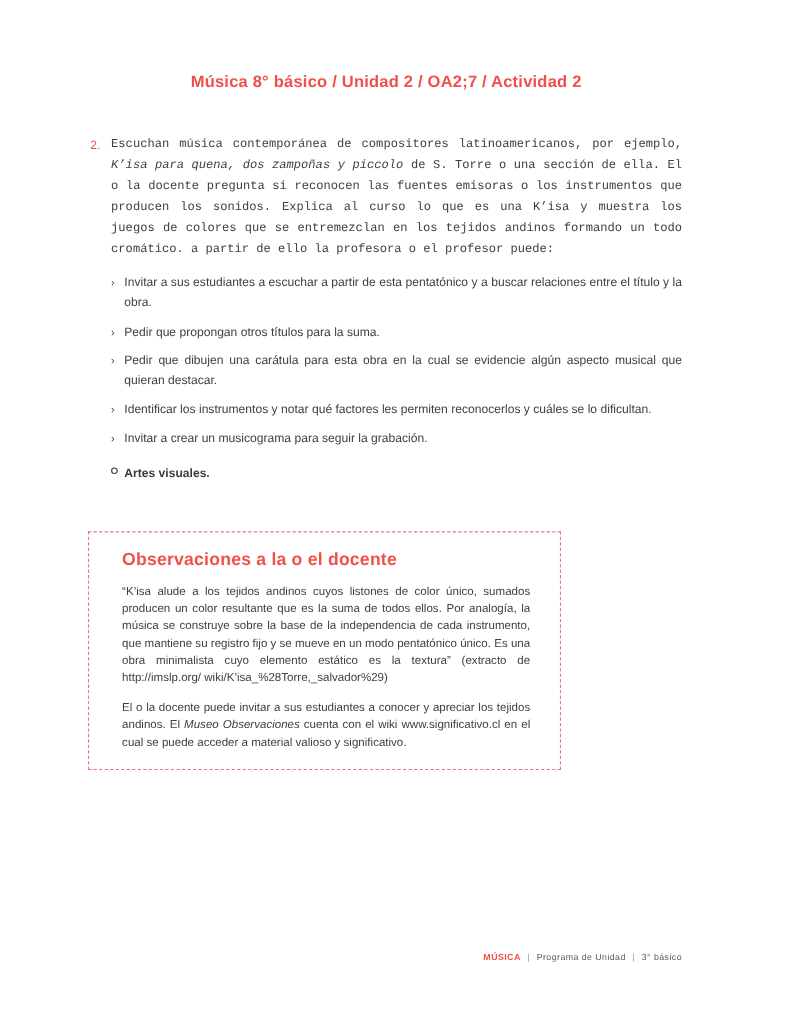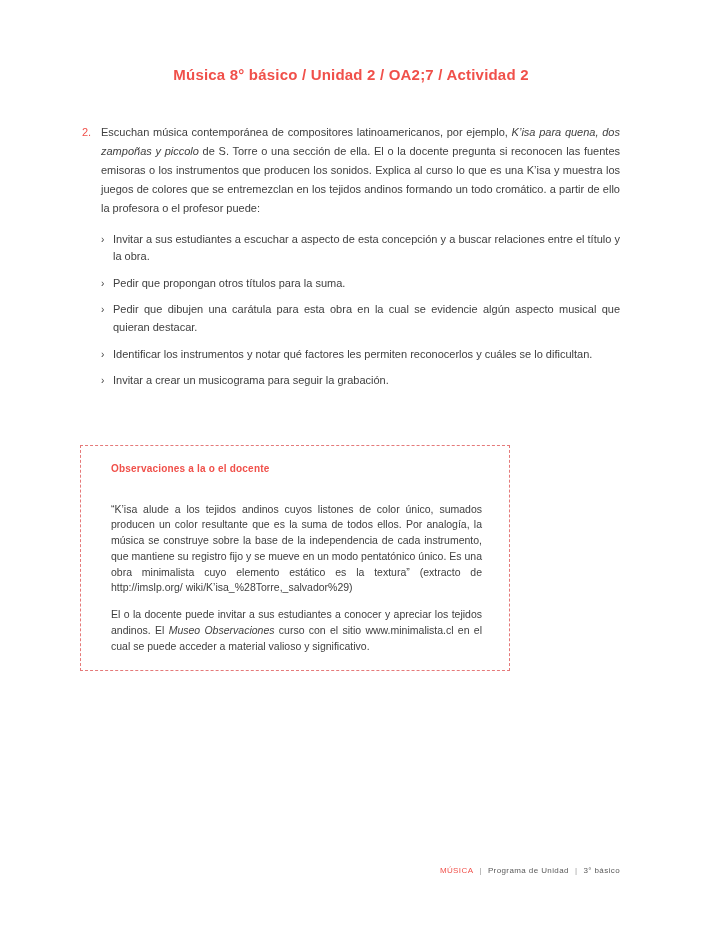--- a/index.html
+++ b/index.html
@@ -34,20 +34,21 @@
     color: #f0504a;
     font-size: 11px;
     line-height: 1.72;
   }
   .activity-body { flex: 1; }
   .intro {
     font-size: 11px;
     line-height: 1.72;
     text-align: justify;
     margin-bottom: 13px;
+    font-family: Liberation Mono, monospace;
   }
   .intro em, .obs-text em { font-style: italic; }
   .bullet-list { list-style: none; }
   .bullet-item {
     display: flex;
     align-items: flex-start;
     margin-bottom: 9px;
     font-size: 11px;
     line-height: 1.6;
   }
@@ -76,89 +77,90 @@
   .obs-box {
     margin-top: 46px;
     margin-left: -2px;
     width: 430px;
     border: 1px dashed #e57a7a;
     padding: 17px 27px 16px 30px;
     background: #ffffff;
   }
   .obs-title {
     color: #f0504a;
-    font-size: 10px;
-    margin-bottom: 28px;
+    font-size: 16px;
+    margin-bottom: 12px;
     letter-spacing: 0.2px;
   }
   .obs-text {
     font-size: 10.5px;
     line-height: 1.5;
     text-align: justify;
     margin-bottom: 11px;
     word-break: break-word;
   }
   .obs-text:last-child { margin-bottom: 0; }
   .footer {
     position: absolute;
     right: 100px;
     bottom: 57px;
     font-size: 8px;
     letter-spacing: 0.4px;
     color: #5a5a5a;
     white-space: nowrap;
   }
-  .footer .brand { color: #f0504a; font-weight: normal; }
+  .footer .brand { color: #f0504a; font-weight: bold; }
   .footer .sep { color: #9a9a9a; margin: 0 6px; }
 </style>
 </head>
 <body>
 
 <div class="page">
 
   <h1 class="doc-title">Música 8° básico / Unidad 2 / OA2;7 / Actividad 2</h1>
 
   <div class="activity">
     <div class="activity-num">2.</div>
     <div class="activity-body">
 
       <p class="intro"><span>Escuchan música contemporánea de compositores latinoamericanos, por ejemplo, </span><em>K’isa para quena, dos zampoñas y piccolo</em><span> de S. Torre o una sección de ella. El o la docente pregunta si reconocen las fuentes emisoras o los instrumentos que producen los sonidos. Explica al curso lo que es una K’isa y muestra los juegos de colores que se entremezclan en los tejidos andinos formando un todo cromático. a partir de ello la profesora o el profesor puede:</span></p>
 
       <ul class="bullet-list">
         <li class="bullet-item">
           <span class="bullet-marker">›</span>
-          <span class="bullet-text">Invitar a sus estudiantes a escuchar a aspecto de esta concepción y a buscar relaciones entre el título y la obra.</span>
+          <span class="bullet-text">Invitar a sus estudiantes a escuchar a partir de esta pentatónico y a buscar relaciones entre el título y la obra.</span>
         </li>
         <li class="bullet-item">
           <span class="bullet-marker">›</span>
           <span class="bullet-text">Pedir que propongan otros títulos para la suma.</span>
         </li>
         <li class="bullet-item">
           <span class="bullet-marker">›</span>
           <span class="bullet-text">Pedir que dibujen una carátula para esta obra en la cual se evidencie algún aspecto musical que quieran destacar.</span>
         </li>
         <li class="bullet-item">
           <span class="bullet-marker">›</span>
           <span class="bullet-text">Identificar los instrumentos y notar qué factores les permiten reconocerlos y cuáles se lo dificultan.</span>
         </li>
         <li class="bullet-item">
           <span class="bullet-marker">›</span>
           <span class="bullet-text">Invitar a crear un musicograma para seguir la grabación.</span>
         </li>
       </ul>
 
+      <p class="xref"><span class="xref-icon"></span><span>Artes visuales.</span></p>
 
     </div>
   </div>
 
   <div class="obs-box">
     <h2 class="obs-title">Observaciones a la o el docente</h2>
 
     <p class="obs-text"><span>“K’isa alude a los tejidos andinos cuyos listones de color único, sumados producen un color resultante que es la suma de todos ellos. Por analogía, la música se construye sobre la base de la independencia de cada instrumento, que mantiene su registro fijo y se mueve en un modo pentatónico único. Es una obra minimalista cuyo elemento estático es la textura” (extracto de </span><span>http://imslp.org/ wiki/K’isa_%28Torre,_salvador%29</span><span>)</span></p>
 
-    <p class="obs-text"><span>El o la docente puede invitar a sus estudiantes a conocer y apreciar los tejidos andinos. El </span><em>Museo Observaciones</em><span> curso con el sitio </span><span>www.minimalista.cl</span><span> en el cual se puede acceder a material valioso y significativo.</span></p>
+    <p class="obs-text"><span>El o la docente puede invitar a sus estudiantes a conocer y apreciar los tejidos andinos. El </span><em>Museo Observaciones</em><span> cuenta con el wiki </span><span>www.significativo.cl</span><span> en el cual se puede acceder a material valioso y significativo.</span></p>
   </div>
 
   <div class="footer">
     <span class="brand">MÚSICA</span><span class="sep">|</span><span>Programa de Unidad</span><span class="sep">|</span><span>3° básico</span>
   </div>
 
 </div>
 
 </body></html>

